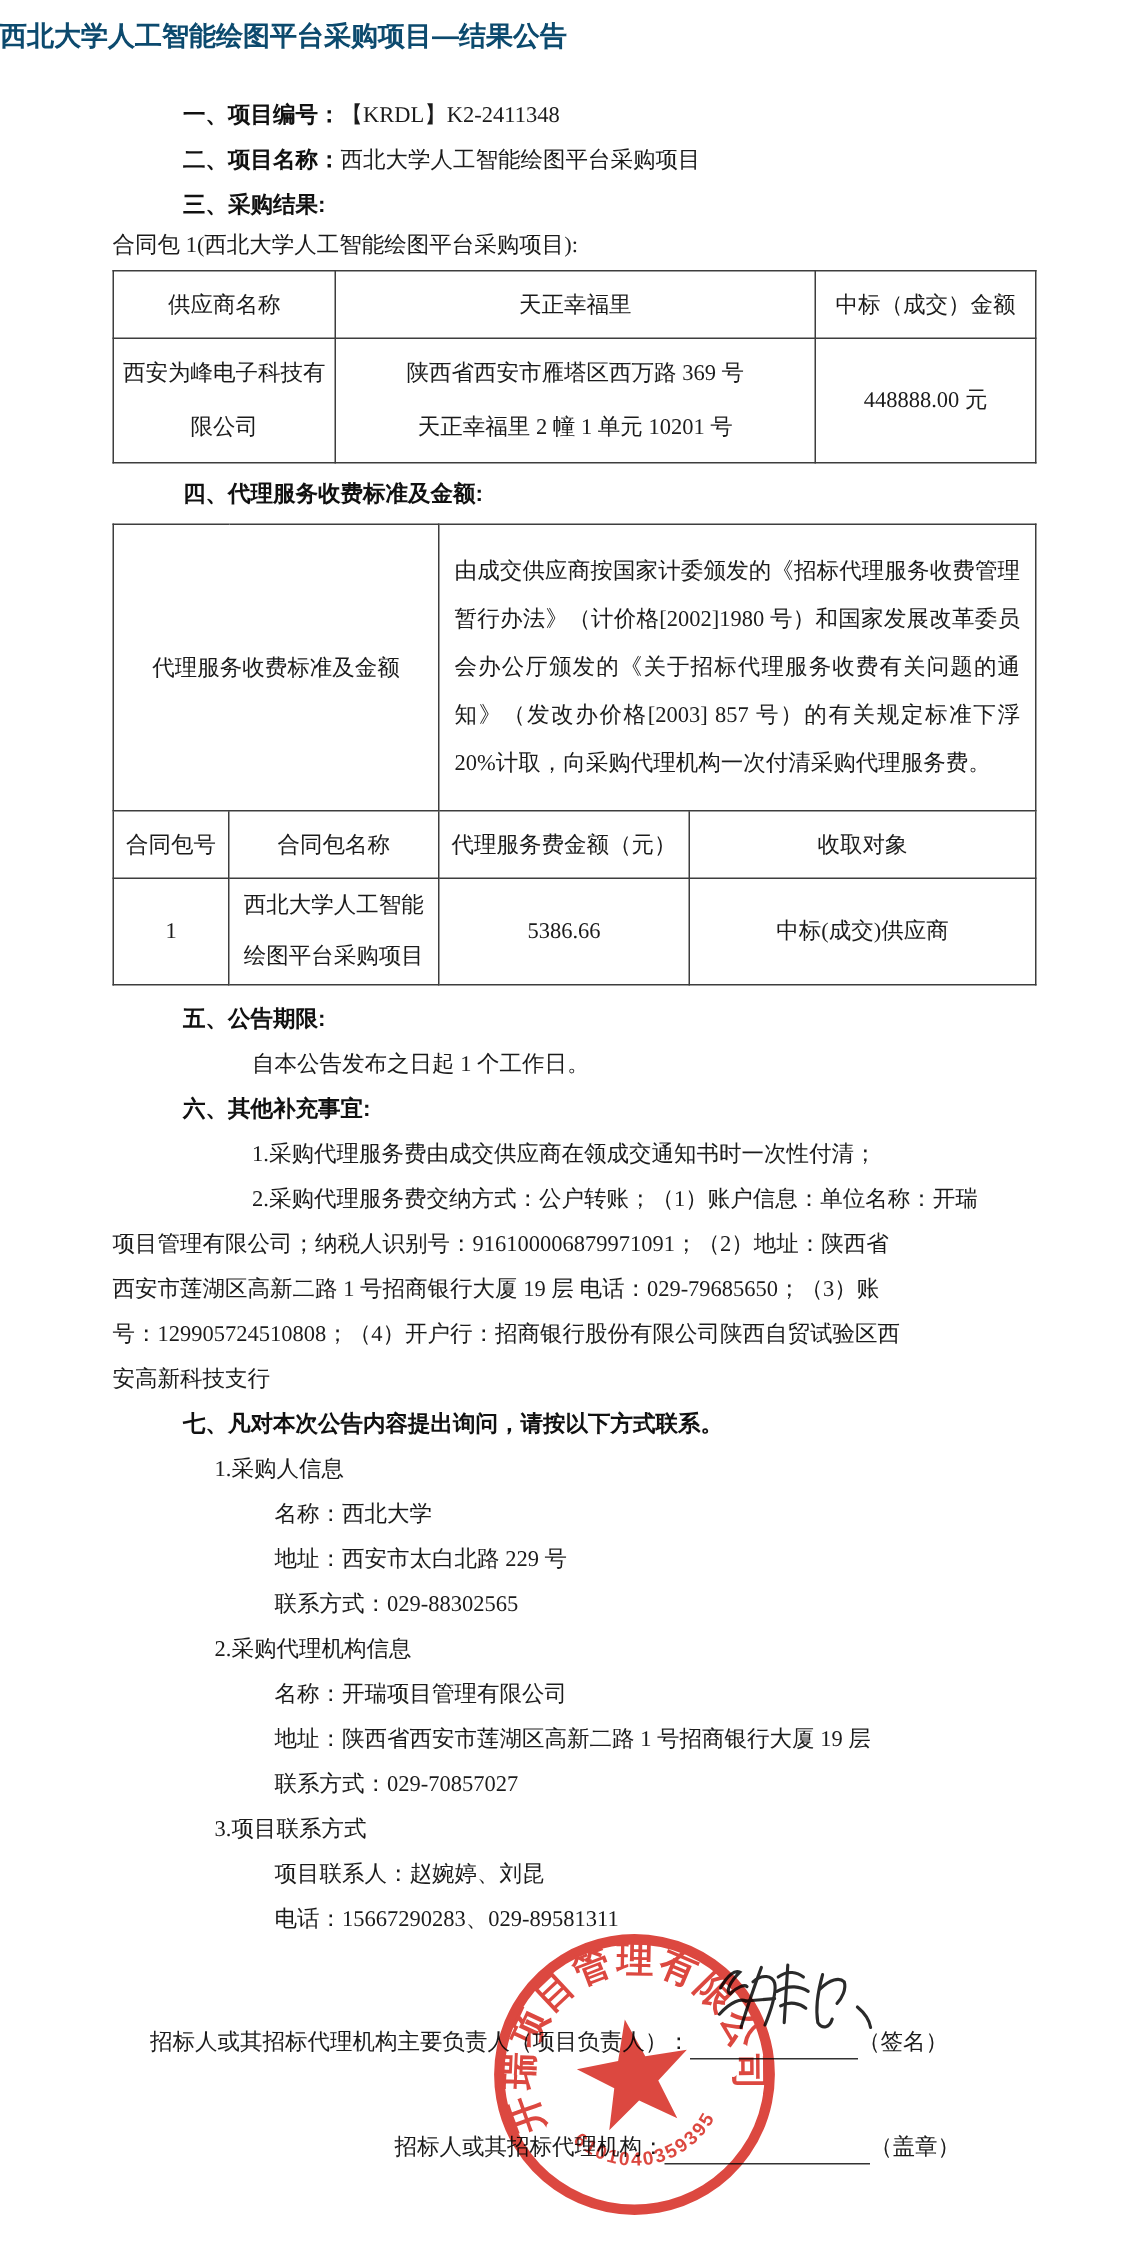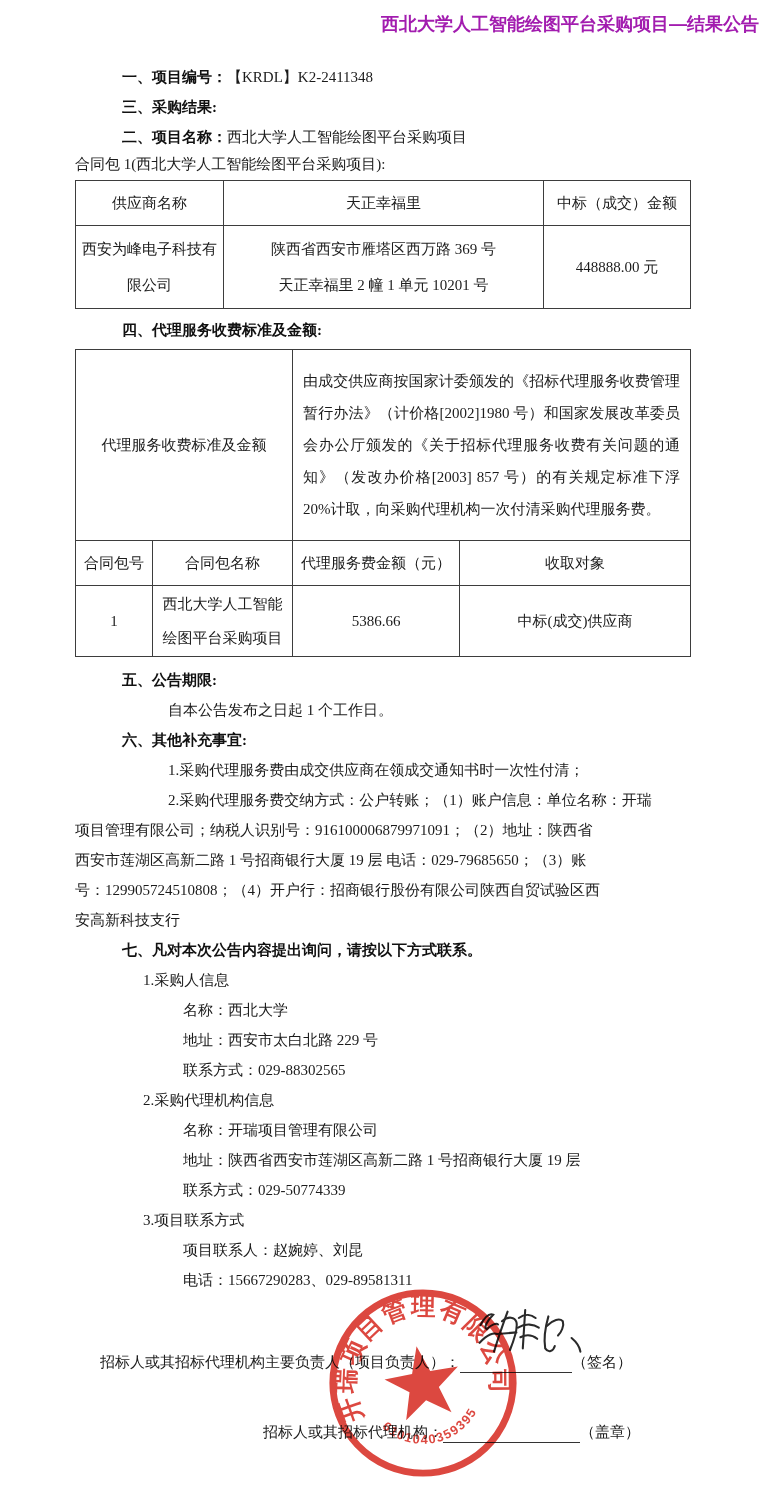--- a/index.html
+++ b/index.html
@@ -1,23 +1,23 @@
 <!DOCTYPE html>
 <html><head>
 <meta charset="utf-8">
 <style>
   html,body{margin:0;padding:0;background:#fff;}
   .page{position:relative;width:759px;height:1496px;background:#fff;overflow:hidden;
         font-family:"Liberation Serif","DejaVu Serif",serif;color:#1b1b1b;font-size:15px;}
-  .title{margin:0;padding-top:10px;height:28px;line-height:28px;text-align:right;
-         font-size:18px;font-weight:700;color:#a21caf;
+  .title{margin:0;padding-top:10px;height:28px;line-height:28px;text-align:left;
+         font-size:18px;font-weight:700;color:#0c4a6e;
          font-family:"Liberation Sans","DejaVu Sans",sans-serif;margin-bottom:24px;}
   .content{margin-left:75px;width:615px;}
   p{margin:0;line-height:30px;}
-  .b{font-weight:700;font-family:Liberation Serif, serif;color:#111;}
+  .b{font-weight:700;font-family:Liberation Sans, sans-serif;color:#111;}
   .ind-h{margin-left:47px;}
   .ind1{margin-left:93px;}
   .ind1b{margin-left:68px;}
   .ind2{margin-left:108px;}
   table{border-collapse:collapse;width:615px;table-layout:fixed;}
   td,th{border:1px solid #3d3d3d;text-align:center;vertical-align:middle;
         font-weight:400;font-size:15px;padding:0 6px;overflow:hidden;}
   .t1{margin:4px 0 6px 0;}
   .t1 .hrow td{height:44px;}
   .t1 .drow td{height:82px;line-height:36px;}
@@ -42,23 +42,23 @@
 <body>
 
 <div class="page">
 
   <h1 class="title">西北大学人工智能绘图平台采购项目—结果公告</h1>
 
   <div class="content">
 
     <p class="ind-h"><span class="b">一、项目编号：</span><span>【KRDL】K2-2411348</span></p>
 
+    <p class="ind-h"><span class="b">二、项目名称：</span><span>西北大学人工智能绘图平台采购项目</span></p>
+
     <p class="ind-h"><span class="b">三、采购结果:</span></p>
-
-    <p class="ind-h"><span class="b">二、项目名称：</span><span>西北大学人工智能绘图平台采购项目</span></p>
 
     <p style="line-height:24px;">合同包 1(西北大学人工智能绘图平台采购项目):</p>
 
     <table class="t1">
       <colgroup>
           <col style="width:148px;">
           <col style="width:320px;">
           <col style="width:147px;">
         </colgroup>
       <tbody>
@@ -123,21 +123,21 @@
     <p class="ind-h"><span class="b">七、凡对本次公告内容提出询问，请按以下方式联系。</span></p>
 
     <p class="ind1b">1.采购人信息</p>
     <p class="ind2">名称：西北大学</p>
     <p class="ind2">地址：西安市太白北路 229 号</p>
     <p class="ind2">联系方式：029-88302565</p>
 
     <p class="ind1b">2.采购代理机构信息</p>
     <p class="ind2">名称：开瑞项目管理有限公司</p>
     <p class="ind2">地址：陕西省西安市莲湖区高新二路 1 号招商银行大厦 19 层</p>
-    <p class="ind2">联系方式：029-50774339</p>
+    <p class="ind2">联系方式：029-70857027</p>
 
     <p class="ind1b">3.项目联系方式</p>
     <p class="ind2">项目联系人：赵婉婷、刘昆</p>
     <p class="ind2">电话：15667290283、029-89581311</p>
 
   </div>
 
   <div class="signoff">
 
     <div class="sign-row row1">

